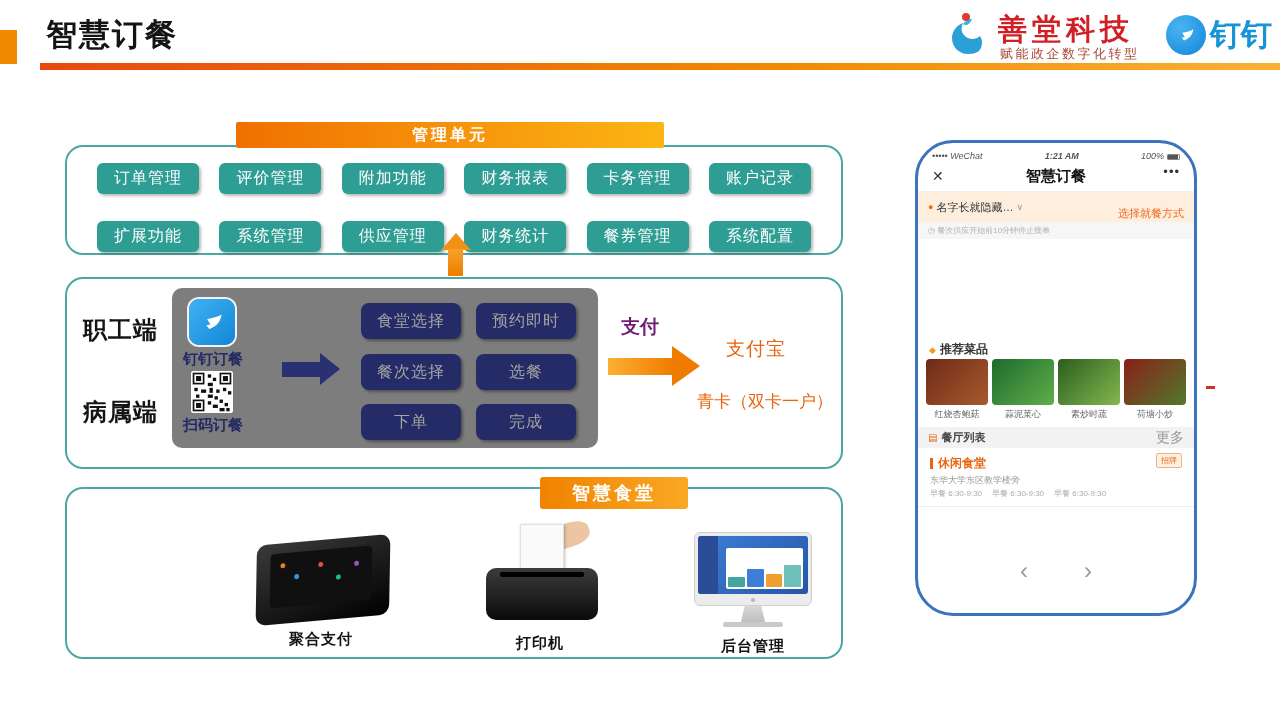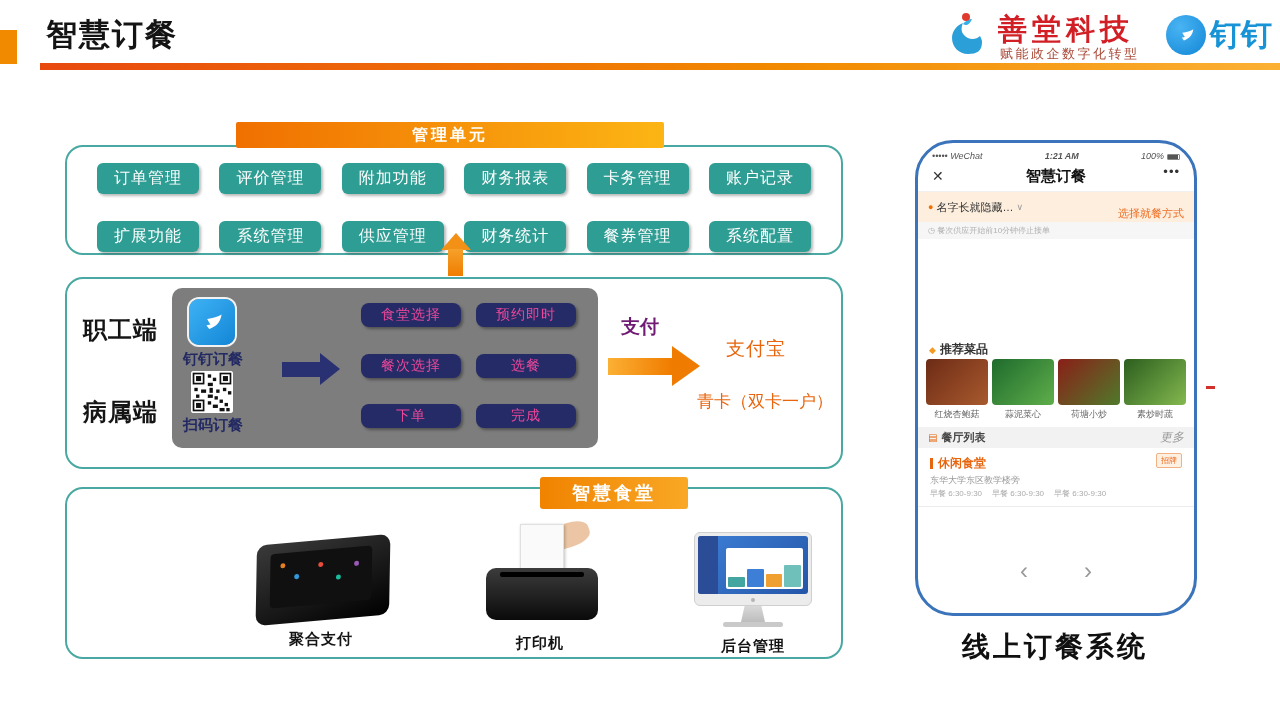--- a/index.html
+++ b/index.html
@@ -53,21 +53,21 @@
   .dd-app-icon { left:189px; top:299px; width:46px; height:46px; border-radius:10px;
     background:linear-gradient(135deg,#3fb2f5,#1286d6); display:flex; align-items:center; justify-content:center;
     box-shadow:0 0 0 2px rgba(255,255,255,.9); }
   .entry-label { width:64px; text-align:center; font-size:15px; font-weight:700; color:#232a63; }
   .entry-dd { left:181px; top:350px; }
   .qr-icon { left:191px; top:371px; width:42px; height:42px; border-radius:3px; overflow:hidden; background:#fff; }
   .entry-qr { left:181px; top:416px; }
   .nav-arrow-rect { left:282px; top:362px; width:38px; height:15px; background:#2a3172; }
   .nav-arrow-head { left:320px; top:353px; width:0; height:0;
     border-top:16px solid transparent; border-bottom:16px solid transparent; border-left:20px solid #2a3172; }
-  .step-btn { width:100px; height:24px; background:#242b66; color:#ec4899; font-size:14px;
+  .step-btn { width:100px; height:36px; background:#242b66; color:#a3a3a3; font-size:16px;
     display:flex; align-items:center; justify-content:center; border-radius:8px; letter-spacing:1px;
     box-shadow:2px 2px 3px rgba(0,0,0,.35); }
   .pay-label { left:621px; top:314px; font-size:19px; font-weight:800; color:#701a75; }
   .pay-arrow-rect { left:608px; top:358px; width:64px; height:17px;
     background:linear-gradient(90deg,#fbb034,#f07c00); }
   .pay-arrow-head { left:672px; top:346px; width:0; height:0;
     border-top:20px solid transparent; border-bottom:20px solid transparent; border-left:28px solid #ef7c00; }
   .pay-method1 { left:726px; top:336px; font-size:19px; color:#e8650d; letter-spacing:1px; }
   .pay-method2 { left:697px; top:390px; font-size:17px; color:#e8650d; }
 
@@ -150,21 +150,21 @@
   .dish-thumb { height:46px; border-radius:4px; }
   .dt1 { background:linear-gradient(135deg,#6d2b16,#a85a2d); }
   .dt2 { background:linear-gradient(135deg,#1e6b2d,#5fae4a); }
   .dt3 { background:linear-gradient(135deg,#2c5e1e,#83b84f); }
   .dt4 { background:linear-gradient(135deg,#8a1f18,#4f7a2a); }
   .dish-name { margin-top:3px; text-align:center; font-size:9px; color:#666; white-space:nowrap; }
   .ph-listbar { position:absolute; top:284px; left:0; right:0; height:21px; background:#f2f2f2;
     display:flex; align-items:center; justify-content:space-between; padding:0 10px; }
   .listbar-left { font-size:11px; font-weight:700; color:#444; display:flex; align-items:center; gap:4px; }
   .listbar-icon { color:#e8650d; font-size:10px; }
-  .listbar-more { font-size:12px; color:#999;font-style:italic; }
+  .listbar-more { font-size:14px; color:#999; }
   .rest-namerow { position:absolute; top:312px; left:12px; display:flex; align-items:center; gap:5px; }
   .rest-bar { width:3px; height:11px; background:#e8650d; }
   .rest-name { font-size:12px; font-weight:700; color:#e8650d; }
   .rest-badge { position:absolute; top:310px; right:12px; font-size:8px; color:#ed6a1e;
     border:1px solid #f3b183; background:#fdf1e4; padding:1px 4px; border-radius:2px; }
   .rest-addr { position:absolute; top:331px; left:12px; font-size:9px; color:#9a9a9a; }
   .rest-times { position:absolute; top:345px; left:12px; font-size:8px; color:#ababab; display:flex; gap:10px; }
   .ph-tabline { position:absolute; top:363px; left:0; right:0; border-top:1px solid #ededed; }
   .ph-tabs { position:absolute; top:365px; left:0; right:0; height:48px; display:flex; }
   .ph-tab { flex:1; display:flex; flex-direction:column; align-items:center; justify-content:center; gap:2px; }
@@ -364,26 +364,26 @@
     <div class="ph-dishes">
       <div class="dish">
         <div class="dish-thumb dt1"></div>
         <div class="dish-name">红烧杏鲍菇</div>
       </div>
       <div class="dish">
         <div class="dish-thumb dt2"></div>
         <div class="dish-name">蒜泥菜心</div>
       </div>
       <div class="dish">
+        <div class="dish-thumb dt3"></div>
+        <div class="dish-name">素炒时蔬</div>
+      </div>
+      <div class="dish">
         <div class="dish-thumb dt4"></div>
         <div class="dish-name">荷塘小炒</div>
-      </div>
-      <div class="dish">
-        <div class="dish-thumb dt3"></div>
-        <div class="dish-name">素炒时蔬</div>
       </div>
     </div>
 
     <div class="ph-listbar">
       <span class="listbar-left">
         <span class="listbar-icon">▤</span>
         <span>餐厅列表</span>
       </span>
       <span class="listbar-more">更多</span>
     </div>
@@ -401,16 +401,15 @@
     </div>
 
     <div class="ph-tabline"></div>
 
     <div class="ph-pager">
       <span>‹</span>
       <span>›</span>
     </div>
   </div>
 
-  <div class="abs phone-caption">线上订餐系统</div>
   <div class="abs red-dash"></div>
 
 </div>
 
 </body></html>

